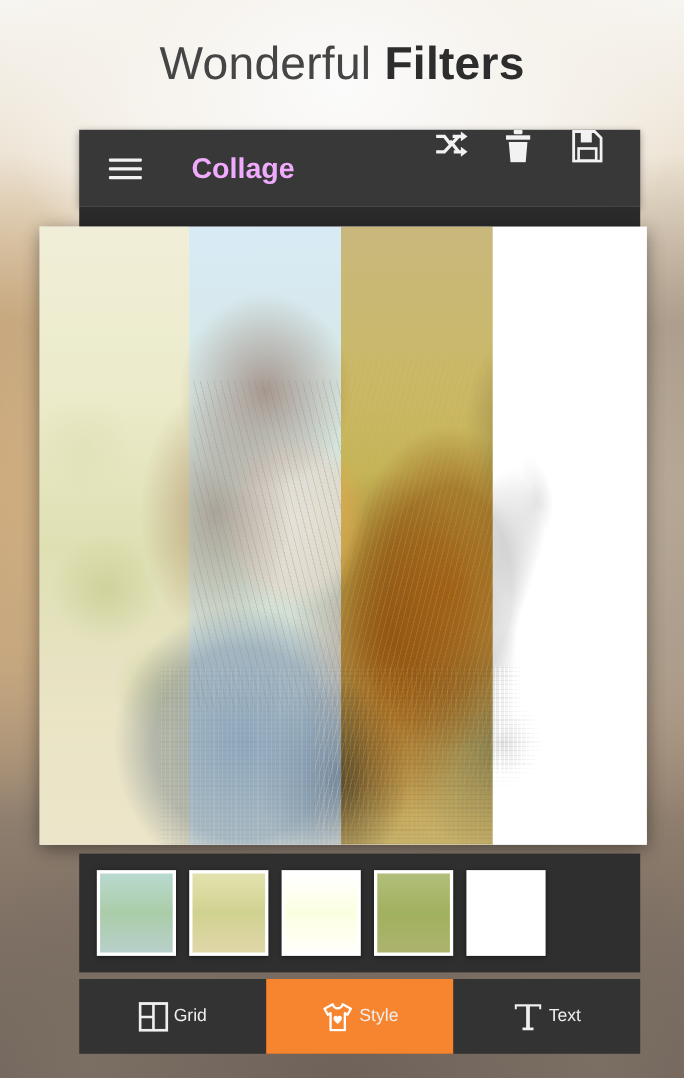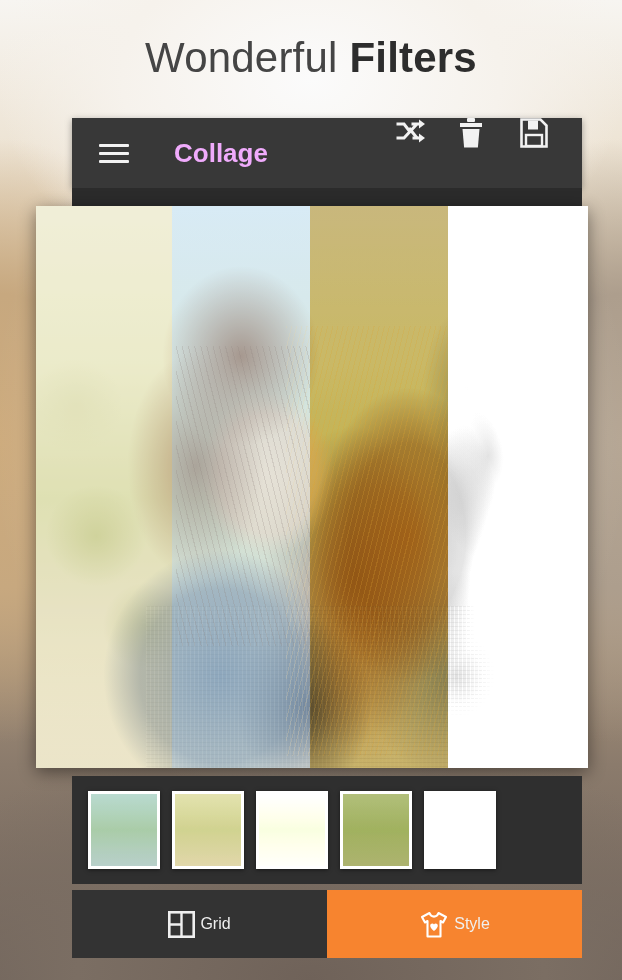--- a/index.html
+++ b/index.html
@@ -318,17 +318,25 @@
     <div class="nav-item active">
       <span class="nav-ico">
         <svg width="30" height="27" viewBox="0 0 30 27">
           <path d="M10.5 2 L3 6 L6 11.5 L8.5 10 V25.5 H21.5 V10 L24 11.5 L27 6 L19.5 2 C18.6 4.6 16.9 5.6 15 5.6 C13.1 5.6 11.4 4.6 10.5 2 Z" fill="none" stroke="#ffffff" stroke-width="2.1" stroke-linejoin="round"></path>
           <path d="M15 20 C12.2 17.6 11.2 16.2 11.2 14.7 C11.2 13.4 12.2 12.5 13.3 12.5 C14.1 12.5 14.7 12.9 15 13.5 C15.3 12.9 15.9 12.5 16.7 12.5 C17.8 12.5 18.8 13.4 18.8 14.7 C18.8 16.2 17.8 17.6 15 20 Z" fill="#ffffff"></path>
         </svg>
       </span>
       <span class="nav-label">Style</span>
     </div>
 
+    <div class="nav-item">
+      <span class="nav-ico">
+        <svg width="28" height="27" viewBox="0 0 28 27">
+          <path d="M2 2 H26 V6.5 H24.2 V4 H15.7 V23 H19 V25.5 H9 V23 H12.3 V4 H3.8 V6.5 H2 Z" fill="#efefef"></path>
+        </svg>
+      </span>
+      <span class="nav-label">Text</span>
+    </div>
 
 
   </div>
 
 </div>
 
 </body></html>

